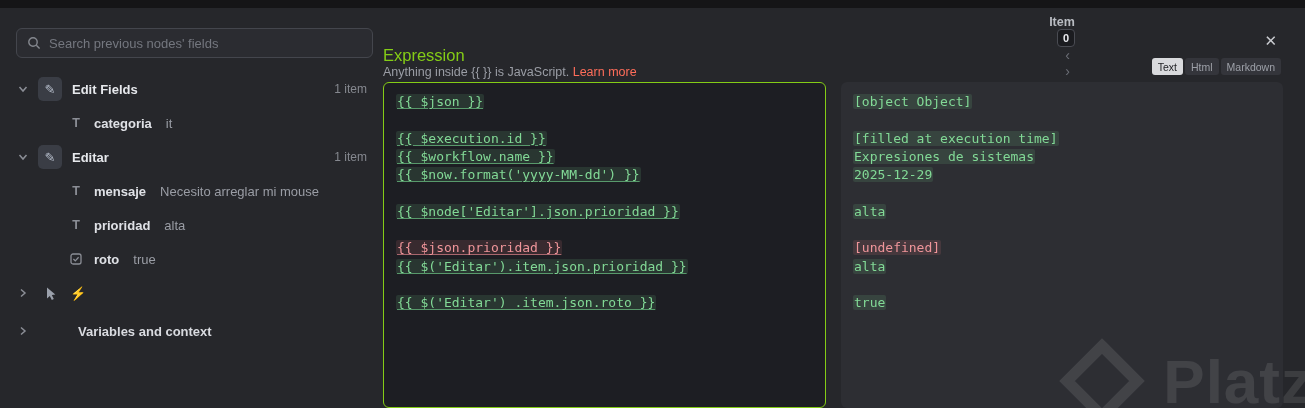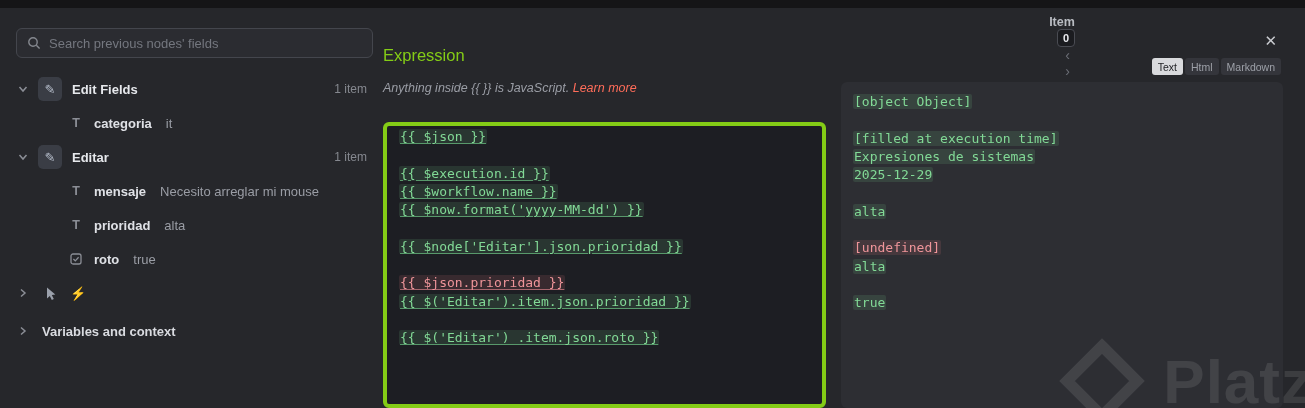--- a/index.html
+++ b/index.html
@@ -21,31 +21,31 @@
   .chev { width:14px; color:#8b8e96; display:flex; align-items:center; }
   .node-badge { width:24px; height:24px; border-radius:5px; background:#3a3d45; color:#b7bfcc;
     display:flex; align-items:center; justify-content:center; font-size:13px; margin-left:6px; flex:0 0 auto; }
   .node-label { font-weight:700; color:#e6e8ec; font-size:13px; margin-left:10px; white-space:nowrap; }
   .node-count { margin-left:auto; color:#85888f; font-size:12px;text-align:right; }
   .frow { display:flex; align-items:center; height:34px; padding-left:68px; cursor:pointer; }
   .ficon { width:16px; color:#8b8e96; font-size:12.5px; font-weight:700; display:flex; align-items:center; justify-content:center; }
   .fname { font-weight:700; color:#dfe1e6; font-size:13px; margin-left:10px; }
   .fvalue { color:#9a9da5; font-size:13px; margin-left:14px; white-space:nowrap; }
   .bolt { color:#ff8b3d; margin-left:8px; font-size:13px; }
-  .vrow { margin-top:4px; }
+  .vrow { margin-top:4px;gap:36px; }
   .vlabel { color:#d9dbe0; font-size:13px; font-weight:600; margin-left:10px; }
 
   
   .expr-panel { position:absolute; left:383px; top:8px; width:444px; bottom:0; }
   .panel-title { font-size:16.5px; font-weight:400; color:#84cc16; margin-top:38px; }
-  .expr-sub { font-size:12.5px; color:#9a9da5; margin-top:16px;font-style:italic; }
+  .expr-sub { font-size:12.5px; color:#9a9da5; margin-top:0; }
   .learn-more { color:#ff6d5a; cursor:pointer; text-decoration:none; }
   .code-editor { position:absolute; left:0; right:1px; top:74px; bottom:0; background:#1d1e23;
-    border:4px solid #84cc16; border-radius:6px; padding:2px 12px;
-    font-family:"DejaVu Sans Mono",monospace; font-size:13px; color:#cfd2d8; overflow:hidden; cursor:text;margin-top:40px; }
+    border:1px solid #84cc16; border-radius:6px; padding:10px 12px;
+    font-family:"DejaVu Sans Mono",monospace; font-size:13px; color:#cfd2d8; overflow:hidden; cursor:text; }
   .code-line { height:18.3px; line-height:18.3px; white-space:pre; }
   .hl { border-radius:2px; padding:0 1px; }
   .hl-green { color:#82d996; background:rgba(125,220,150,0.13); text-decoration:underline;
     text-decoration-color:#58996b; text-underline-offset:2px; }
   .hl-red { color:#ef959a; background:rgba(240,120,130,0.13); text-decoration:underline;
     text-decoration-color:#a8666d; text-underline-offset:2px; }
 
   
   .result-panel { position:absolute; left:841px; top:8px; width:442px; bottom:0; }
   .close-x { position:absolute; right:6px; top:25px; color:#c9cbd0; font-size:15px; line-height:1; cursor:pointer; }

